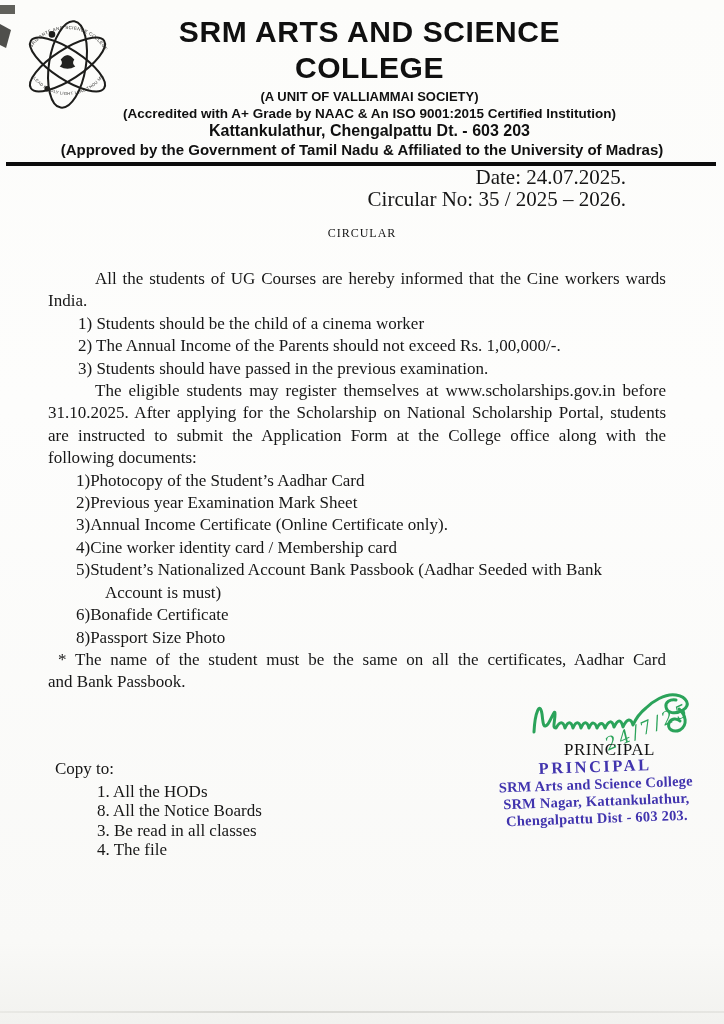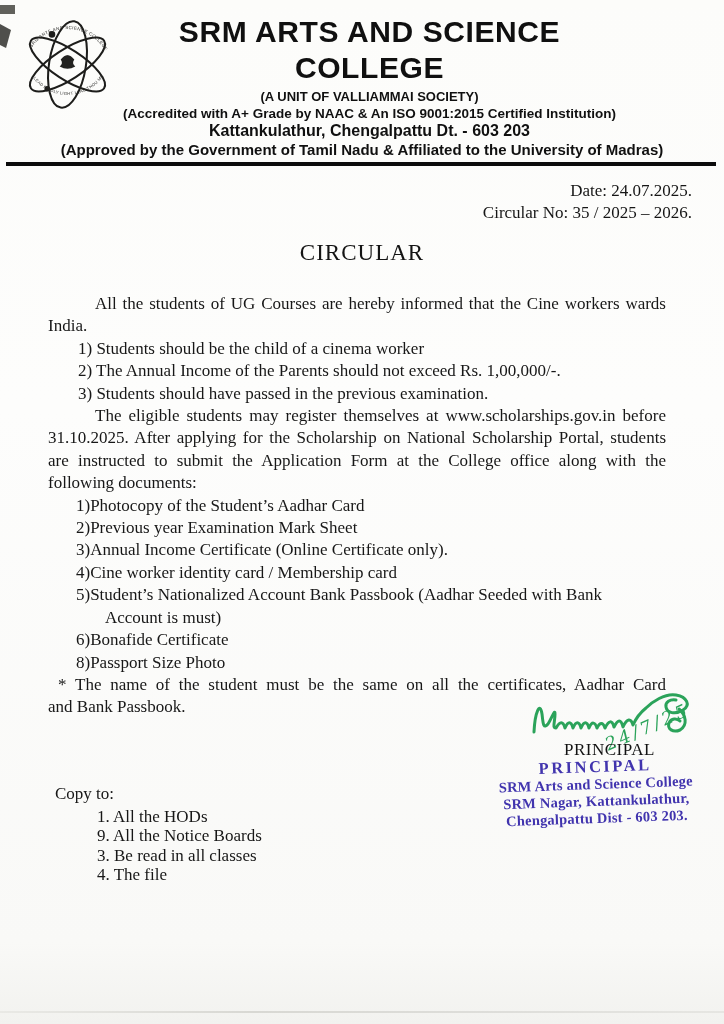--- a/index.html
+++ b/index.html
@@ -19,23 +19,23 @@
   .logo{position:absolute;left:19px;top:12px;width:97px;height:103px;}
   .header-text{margin:0 85px 0 100px;text-align:center;font-family:"Liberation Sans",sans-serif;color:#101010;}
   .college-name{font-size:30px;font-weight:700;letter-spacing:.6px;line-height:36px;}
   .h-sub1{font-size:13px;font-weight:700;margin-top:3px;line-height:15px;}
   .h-sub2{font-size:13.5px;font-weight:700;margin-top:2px;line-height:16px;}
   .h-sub3{font-size:16px;font-weight:700;margin-top:1px;line-height:16px;}
   .h-sub4{text-align:center;font-family:"Liberation Sans",sans-serif;color:#101010;
     font-size:15px;font-weight:700;margin-top:2px;line-height:18px;}
   .rule{height:4px;background:#0c0c0c;margin:3px 8px 0 6px;}
   
-  .meta{margin-top:14px;text-align:right;padding-right:32px;font-size:17px;line-height:22px;color:#161616;}
+  .meta{text-align:right;padding-right:98px;font-size:21px;line-height:22px;color:#161616;}
   
-  .doc-title{margin-top:16px;text-align:center;font-size:23px;letter-spacing:1px;color:#141414;}
+  .doc-title{margin-top:16px;text-align:center;font-size:12px;letter-spacing:1px;color:#141414;}
   
   .body{margin:27px 58px 0 48px;font-size:17px;line-height:22.4px;color:#171717;}
   .ln{min-height:22.4px;}
   .jl{text-align:justify;text-align-last:justify;}
   .ind{text-indent:47px;}
   .ind-sm{text-indent:10px;}
   .la{margin-left:30px;}
   .lb{margin-left:28px;}
   .lbc{margin-left:57px;}
   
@@ -122,21 +122,21 @@
     <div class="ln lb">8)Passport Size Photo</div>
 
     <div class="ln jl ind-sm">* The name of the student must be the same on all the certificates, Aadhar Card</div>
     <div class="ln">and Bank Passbook.</div>
   </div>
 
   <div class="copy">
     <div>Copy to:</div>
     <div class="copy-items">
       <div>1. All the HODs</div>
-      <div>9. All the Notice Boards</div>
+      <div>8. All the Notice Boards</div>
       <div>3. Be read in all classes</div>
       <div>4. The file</div>
     </div>
   </div>
 
   <div class="sig">
     <svg class="sig-svg" viewBox="0 0 178 58" aria-hidden="true">
       <g fill="none" stroke="#2ba35a" stroke-width="3" stroke-linecap="round" stroke-linejoin="round">
         <path d="M6 44 C7 24 12 13 14 26 C15 34 15 42 20 36 C24 30 27 20 27 26 C27 34 24 40 28 40
                  C32 33 35 33 37 40 C40 33 43 33 45 40 C48 33 51 33 53 40 C56 33 59 33 61 40

